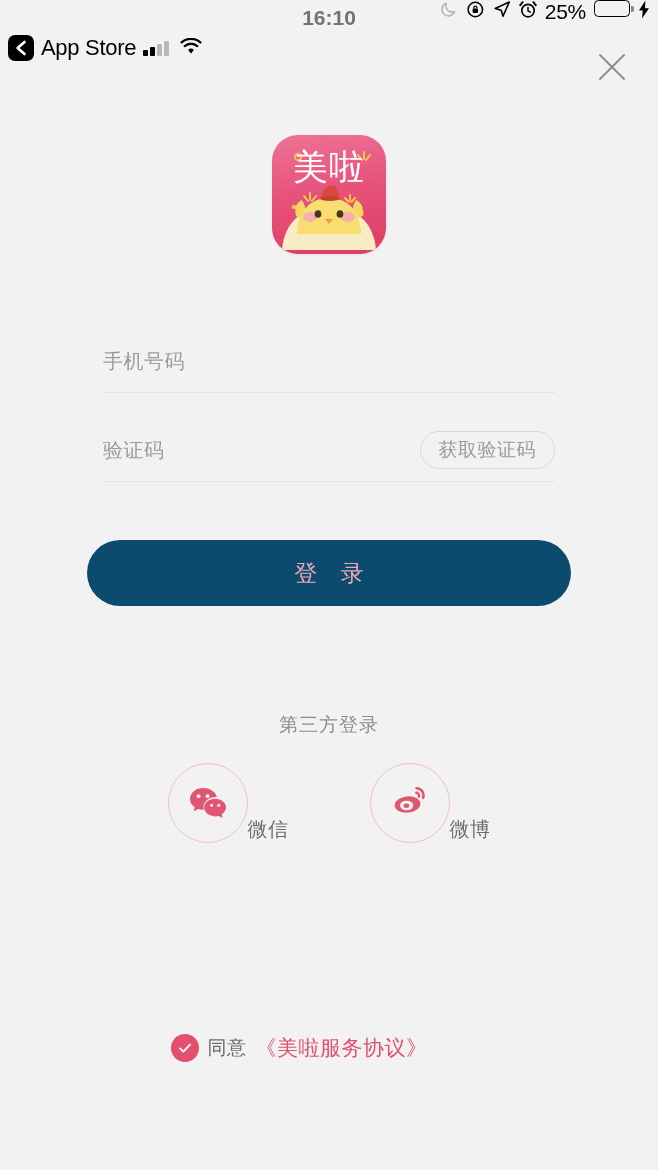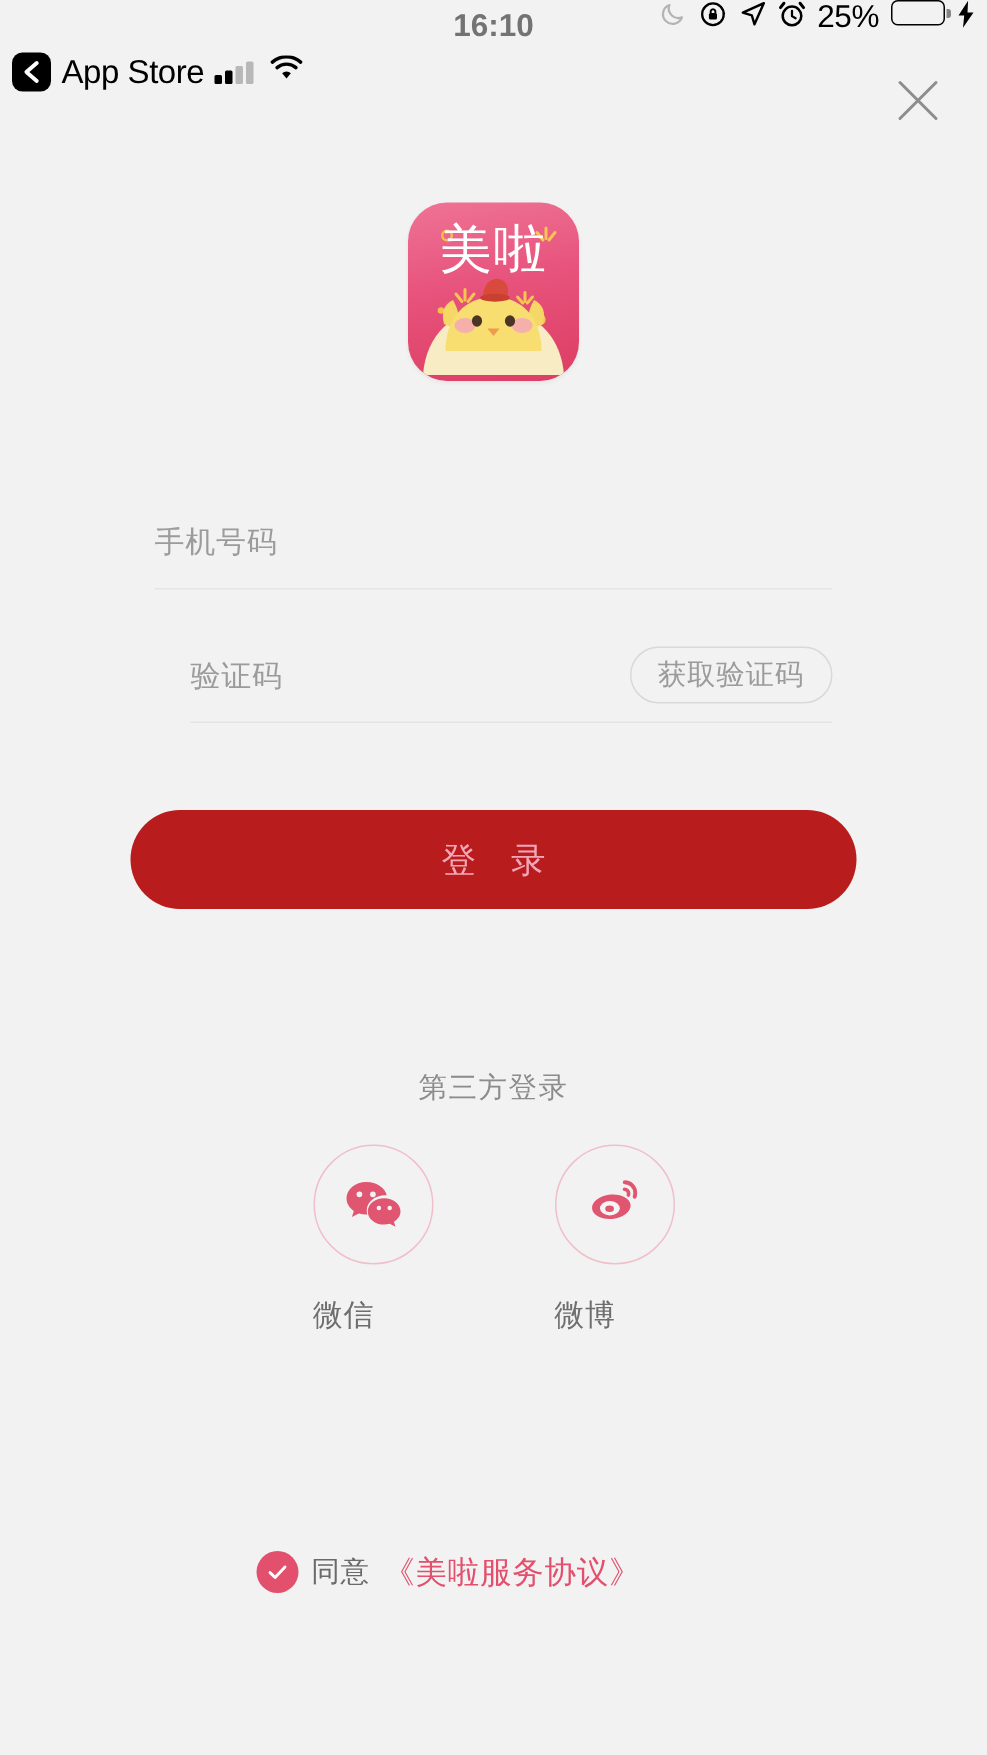--- a/index.html
+++ b/index.html
@@ -63,46 +63,46 @@
     font-family:"DejaVu Sans","Liberation Sans",sans-serif;letter-spacing:1px;
   }
   .app-icon svg{position:absolute;left:0;top:0;}
   
   .form{position:absolute;left:103px;top:332px;width:452px;}
   .field{position:relative;height:60px;border-bottom:1.5px solid #e4e4e4;}
   .field .ph{
     position:absolute;left:0;top:16px;font-size:20px;color:#9b9b9b;letter-spacing:.5px;
     font-family:"DejaVu Sans","Liberation Sans",sans-serif;
   }
-  .field.code{margin-top:28px;margin-left:24px;}
+  .field.code{margin-top:28px;}
   .getcode{
     position:absolute;right:0;top:10px;height:38px;padding:0 18px;
     border:1.4px solid #d9d9d9;border-radius:19px;background:transparent;
     display:flex;align-items:center;justify-content:center;
     font-size:19px;color:#9b9b9b;letter-spacing:.5px;cursor:pointer;box-sizing:border-box;
     font-family:"DejaVu Sans","Liberation Sans",sans-serif;
   }
   .login-btn{
     position:absolute;left:87px;top:540px;width:484px;height:66px;border-radius:33px;
-    background:#b91c1c;border:none;cursor:pointer;
+    background:#0c4a6e;border:none;cursor:pointer;
     display:flex;align-items:center;justify-content:center;
     font-size:23px;color:#f2a7b8;letter-spacing:8px;text-indent:8px;
     font-family:"DejaVu Sans","Liberation Sans",sans-serif;
   }
   
   .third-title{
     position:absolute;left:0;width:658px;top:712px;text-align:center;
     font-size:19px;color:#8c8c8c;letter-spacing:1px;
     font-family:"DejaVu Sans","Liberation Sans",sans-serif;
   }
   .socials{
     position:absolute;left:0;width:658px;top:763px;
     display:flex;justify-content:center;gap:81px;
   }
-  .social{display:flex;flex-direction:column;align-items:flex-start;cursor:pointer;}
+  .social{display:flex;flex-direction:row;align-items:flex-end;cursor:pointer;}
   .social .circle{
     width:78px;height:78px;border-radius:50%;border:1.4px solid #f0bfca;
     display:flex;align-items:center;justify-content:center;background:transparent;
   }
   .social .lbl{
     margin-top:20px;font-size:20px;color:#6e6e6e;letter-spacing:.5px;
     font-family:"DejaVu Sans","Liberation Sans",sans-serif;
   }
   
   .agree{

